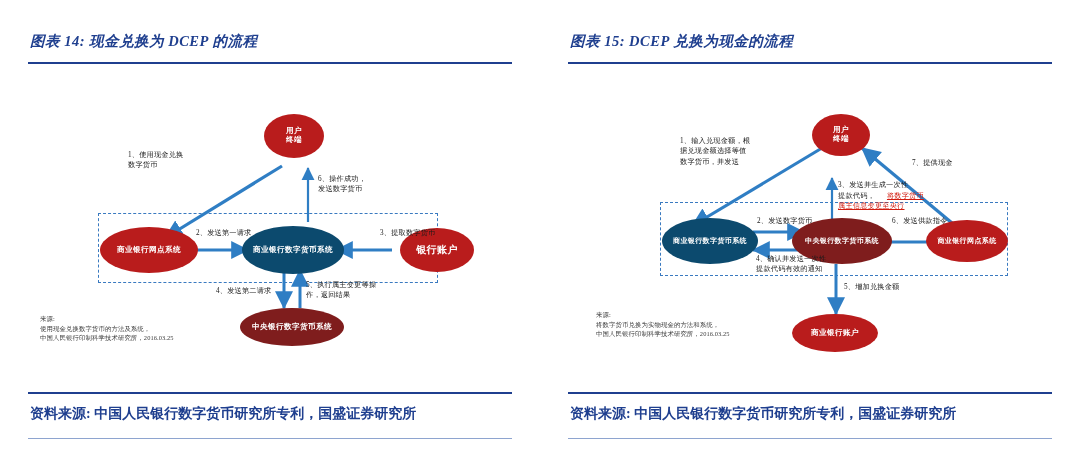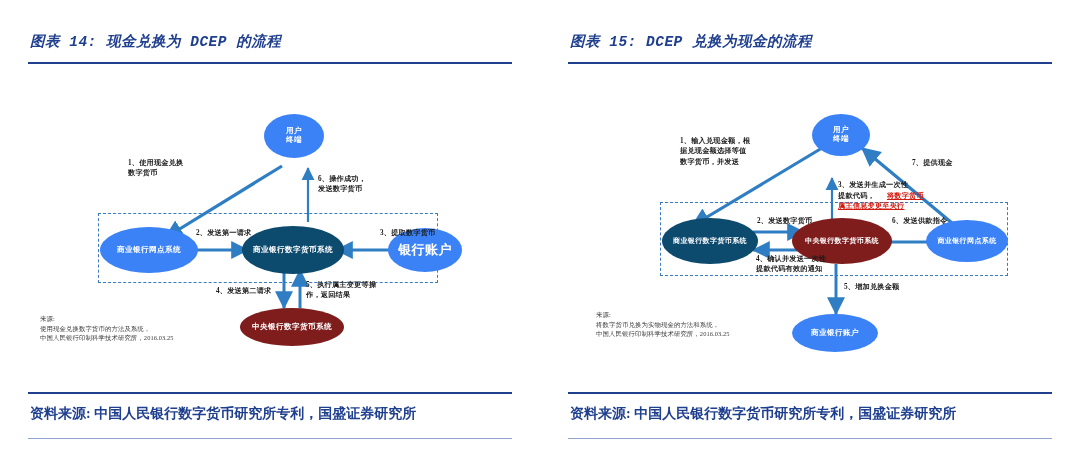--- a/index.html
+++ b/index.html
@@ -10,21 +10,21 @@
     overflow:hidden;
   }
   .page{position:relative;width:1080px;height:466px;}
 
   .panel{position:absolute;top:0;height:466px;width:540px;}
   .panel.left{left:0;}
   .panel.right{left:540px;}
 
   .fig-title{
     position:absolute;left:30px;top:32px;
-    font-family:Liberation Mono, monospace;
+    font-family:Liberation Serif, serif;
     font-style:italic;font-weight:bold;
     font-size:14.5px;color:#1f3f8f;
     letter-spacing:.5px;white-space:nowrap;
   }
   .title-rule{
     position:absolute;left:28px;top:62px;width:484px;height:2px;
     background:#1f3f8f;
   }
   .foot-rule-top{
     position:absolute;left:28px;top:392px;width:484px;height:2px;
@@ -49,34 +49,34 @@
     display:flex;align-items:center;justify-content:center;
     text-align:center;
     border-radius:50%;
     color:#ffffff;
     font-family:"Liberation Serif","DejaVu Serif",serif;
     font-weight:bold;
     line-height:1.15;
     letter-spacing:.4px;
     box-sizing:border-box;
   }
-  .ell.blue{background:#3b82f6;}
+  .ell.blue{background:#b91c1c;}
   .ell.darkred{background:#0c4a6e;}
   .ell.orange{background:#7f1d1d;}
 
   .dashbox{
     position:absolute;
     border:1px dashed #3a7ac0;
     box-sizing:border-box;
   }
 
   .lbl{
     position:absolute;
     font-family:"Liberation Serif","DejaVu Serif",serif;
-    font-weight:bold;
+    font-weight:normal;
     font-size:7.2px;color:#1a1a1a;
     line-height:1.45;
     letter-spacing:.2px;
     white-space:pre-line;
   }
   .lbl .rd{color:#d11a0e;text-decoration:underline;margin-left:12px;}
 
   .note{
     position:absolute;
     font-family:"Liberation Serif","DejaVu Serif",serif;
@@ -119,25 +119,25 @@
         <line x1="300" y1="238" x2="300" y2="200" stroke="#2f7ec4" stroke-width="3" marker-end="url(#ah1)"></line>
       </svg>
 
       <div class="ell blue" style="left:264px;top:44px;width:60px;height:44px;font-size:7.6px;white-space:pre-line;">用户
 终端</div>
 
       <div class="ell blue" style="left:100px;top:157px;width:98px;height:46px;font-size:7.6px;">商业银行网点系统</div>
 
       <div class="ell darkred" style="left:242px;top:156px;width:102px;height:48px;font-size:7.6px;">商业银行数字货币系统</div>
 
-      <div class="ell blue" style="left:388px;top:158px;width:74px;height:44px;font-size:13px;">银行账户</div>
+      <div class="ell blue" style="left:400px;top:158px;width:74px;height:44px;font-size:10px;">银行账户</div>
 
       <div class="ell orange" style="left:240px;top:238px;width:104px;height:38px;font-size:7.6px;">中央银行数字货币系统</div>
 
-      <div class="lbl" style="left:128px;top:88px;">1、使用现金兑换
+      <div class="lbl" style="left:128px;top:80px;">1、使用现金兑换
 数字货币</div>
       <div class="lbl" style="left:318px;top:104px;">6、操作成功，
 发送数字货币</div>
       <div class="lbl" style="left:196px;top:158px;">2、发送第一请求</div>
       <div class="lbl" style="left:336px;top:158px;margin-left:44px;">3、提取数字货币</div>
       <div class="lbl" style="left:216px;top:216px;">4、发送第二请求</div>
       <div class="lbl" style="left:306px;top:210px;">5、执行属主变更等操
 作，返回结果</div>
 
       <div class="note" style="left:40px;top:244px;">来源:

